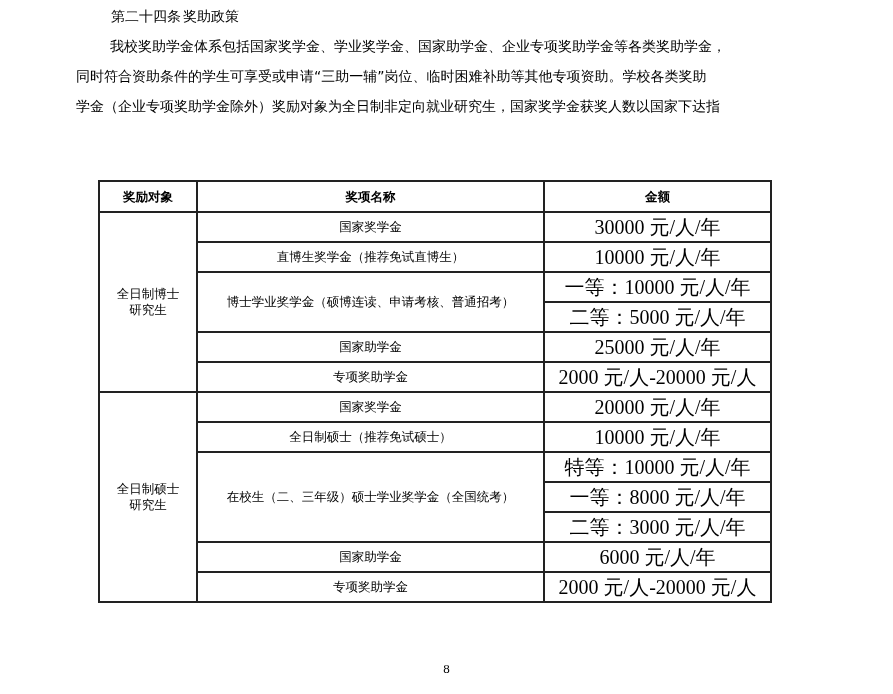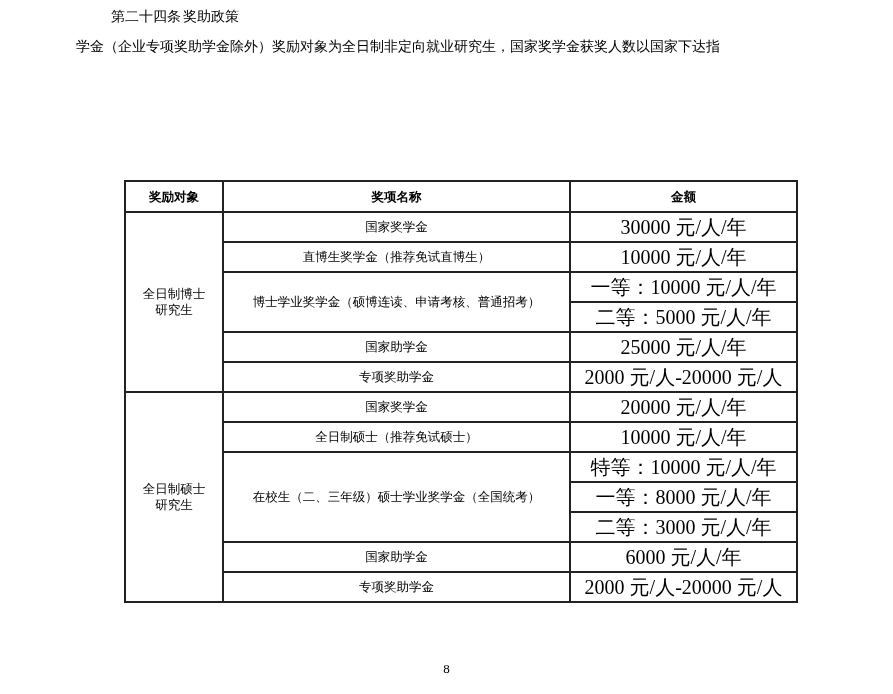--- a/index.html
+++ b/index.html
@@ -15,21 +15,21 @@
   .heading .num { font-weight: normal; margin-top: 9px; }
   .heading .title { margin-left: 2px; }
   .para {
     position: absolute; left: 76px; top: 31px; width: 760px;
     font-size: 14px; line-height: 30px;
   }
   .para .line { display: block; white-space: nowrap; height: 30px; }
   .para .indent { padding-left: 34px; }
 
   table.policy {
-    position: absolute; left: 124px; top: 180px;
+    position: absolute; left: 98px; top: 180px;
     width: 672px; border-collapse: collapse; table-layout: fixed;
     font-size: 12.5px;
   }
   table.policy td, table.policy th {
     border: 2px solid #222;
     text-align: center; vertical-align: middle;
     height: 28px; padding: 0; line-height: 16px;
   }
   table.policy th { font-weight: bold; height: 29px; }
   table.policy td.amount {
@@ -47,20 +47,22 @@
   }
 </style>
 </head>
 <body>
 
 <div class="heading">
   <span class="num">第二十四条</span><span class="title">奖助政策</span>
 </div>
 
 <div class="para">
+  <span class="line indent">我校奖助学金体系包括国家奖学金、学业奖学金、国家助学金、企业专项奖助学金等各类奖助学金，</span>
+  <span class="line">同时符合资助条件的学生可享受或申请“三助一辅”岗位、临时困难补助等其他专项资助。学校各类奖助</span>
   <span class="line">学金（企业专项奖助学金除外）奖励对象为全日制非定向就业研究生，国家奖学金获奖人数以国家下达指</span>
 </div>
 
 <table class="policy">
   <colgroup>
       <col class="c1">
       <col class="c2">
       <col class="c3">
     </colgroup>
   <thead>

